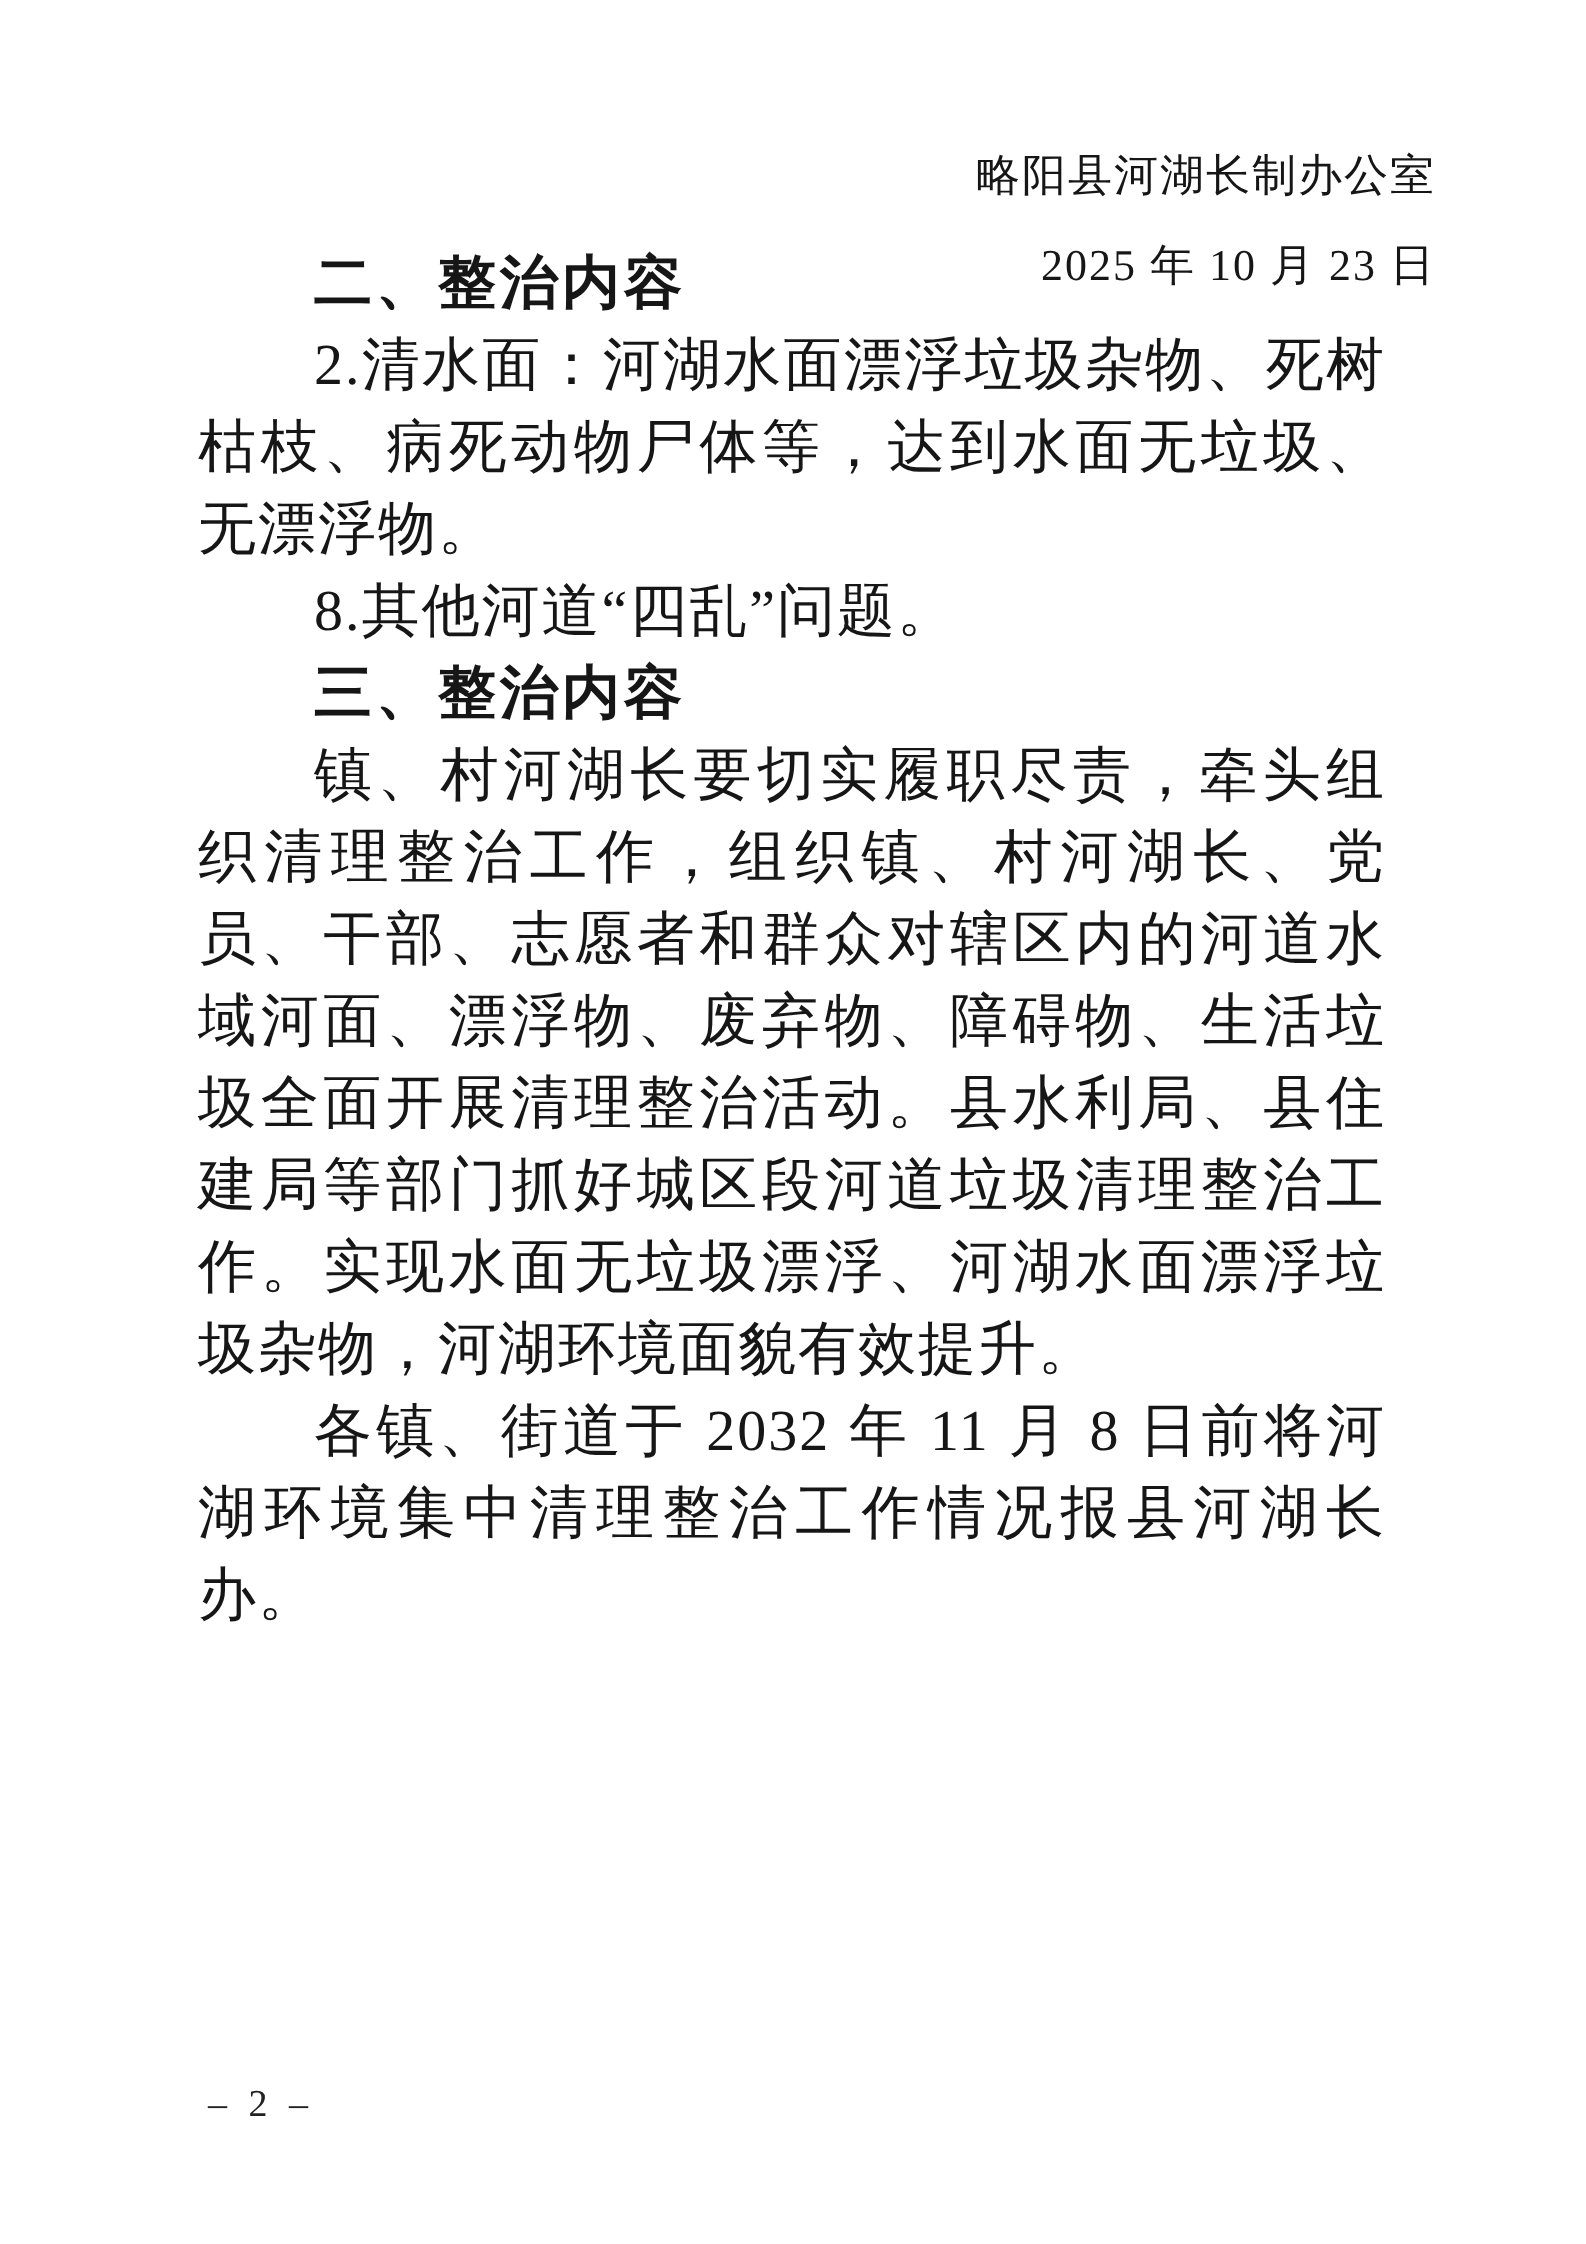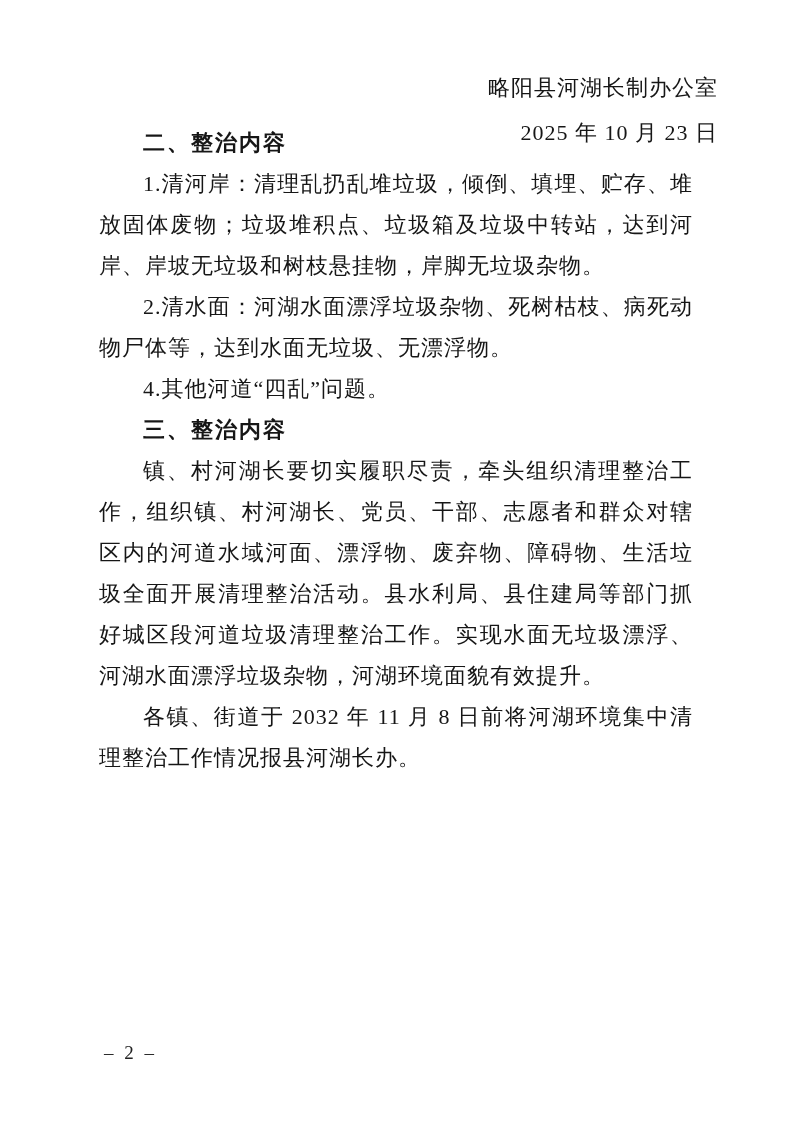--- a/index.html
+++ b/index.html
@@ -12,21 +12,21 @@
     background: #ffffff;
     position: relative;
     overflow: hidden;
     color: #161616;
   }
   .doc-body {
     position: absolute;
     left: 99px;
     top: 122px;
     width: 594px;
-    font-size: 22px;
+    font-size: 29px;
     line-height: 41px;
     text-align: justify;
   }
   .para {
     margin: 0;
     text-indent: 2em;
     letter-spacing: 1px;
     font-family: "Liberation Serif", "DejaVu Serif", serif;
     font-weight: 400;
   }
@@ -62,23 +62,22 @@
     color: #222222;
   }
 </style>
 </head>
 <body>
 
 <div class="doc-page">
 
   <div class="doc-body" id="doc-body">
       <p class="heading">二、整治内容</p>
-      <p class="para">1.清河岸：清理乱扔乱堆垃圾，倾倒、填埋、贮存、堆放固体废物；垃圾堆积点、垃圾箱及垃圾中转站，达到河岸、岸坡无垃圾和树枝悬挂物，岸脚无垃圾杂物。</p>
       <p class="para">2.清水面：河湖水面漂浮垃圾杂物、死树枯枝、病死动物尸体等，达到水面无垃圾、无漂浮物。</p>
-      <p class="para">4.其他河道“四乱”问题。</p>
+      <p class="para">8.其他河道“四乱”问题。</p>
       <p class="heading">三、整治内容</p>
       <p class="para">镇、村河湖长要切实履职尽责，牵头组织清理整治工作，组织镇、村河湖长、党员、干部、志愿者和群众对辖区内的河道水域河面、漂浮物、废弃物、障碍物、生活垃圾全面开展清理整治活动。县水利局、县住建局等部门抓好城区段河道垃圾清理整治工作。实现水面无垃圾漂浮、河湖水面漂浮垃圾杂物，河湖环境面貌有效提升。</p>
       <p class="para">各镇、街道于 2032 年 11 月 8 日前将河湖环境集中清理整治工作情况报县河湖长办。</p>
     </div>
 
   <div class="signature-block">
     <div class="line">略阳县河湖长制办公室</div>
     <div class="line">2025 年 10 月 23 日</div>
   </div>
 

